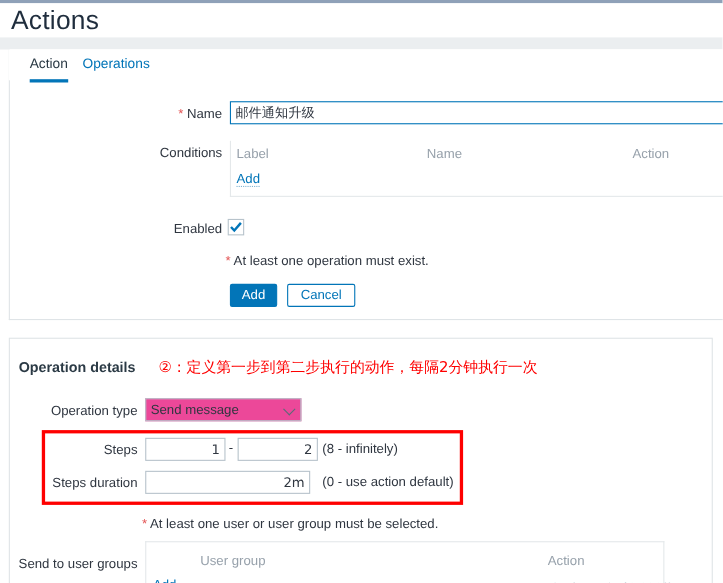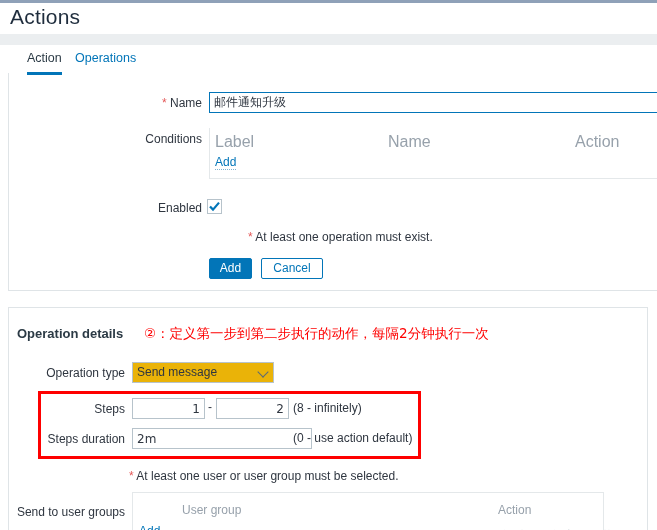--- a/index.html
+++ b/index.html
@@ -28,21 +28,21 @@
   
   .page-header {
     position: absolute;
     left: 0; top: 3px;
     width: 657px; height: 31px;
     background: #ffffff;
   }
   .page-title {
     position: absolute;
     left: 10px; top: 2px;
-    font-size: 21px;
+    font-size: 24px;
     font-weight: 400;
     color: #1f2d3d;
     letter-spacing: 0.2px;
     white-space: nowrap;
   }
   .annot-1 {
     position: absolute;
     left: 86px; top: 7px;
     font-size: 14px;
     color: #fe0000;
@@ -128,21 +128,21 @@
     position: absolute;
     left: 209px; top: 128px;
     width: 470px; height: 51px;
     border: 1px solid #e4e8ea;
     border-top: none;
     box-sizing: border-box;
     background: #ffffff;
   }
   .cond-head {
     position: absolute;
-    font-size: 16px;
+    font-size: 12px;
     color: #97a1ab;
     white-space: nowrap;
   }
   .cond-h-label { left: 215px; top: 133px; }
   .cond-h-name  { left: 388px; top: 133px; }
   .cond-h-action{ left: 575px; top: 133px; }
 
   .lnk {
     position: absolute;
     font-size: 12px;
@@ -164,21 +164,21 @@
     background: #ffffff;
   }
   .chk svg { display:block; }
 
   .note {
     position: absolute;
     font-size: 12px;
     color: #2f3640;
     white-space: nowrap;
   }
-  .note-op { left: 205px; top: 230px; margin-left: 43px; }
+  .note-op { left: 205px; top: 230px; }
   .note-usr { left: 129px; top: 469px; }
 
   
   .btn {
     position: absolute;
     height: 21px;
     box-sizing: border-box;
     font-family: "Liberation Sans", sans-serif;
     font-size: 12px;
     line-height: 19px;
@@ -228,21 +228,21 @@
     font-family: "DejaVu Sans", sans-serif;
   }
 
   
   .sel {
     position: absolute;
     left: 132px; top: 362px;
     width: 142px; height: 21px;
     border: 1px solid #b7c3cb;
     box-sizing: border-box;
-    background: #eab308;
+    background: #ec4899;
     font-size: 12px;
     color: #2f3640;
     line-height: 19px;
     padding-left: 4px;
     cursor: pointer;
   }
   .sel-caret {
     position: absolute;
     right: 6px; top: 7px;
     width: 7px; height: 7px;
@@ -270,21 +270,21 @@
     background: #ffffff;
     font-family: "DejaVu Sans", sans-serif;
     font-size: 12px;
     color: #2f3640;
     padding: 0 4px;
     line-height: 19px;
     outline: none;
   }
   .step-from { left: 132px; top: 398px; width: 73px; text-align: right; }
   .step-to   { left: 216px; top: 398px; width: 73px; text-align: right; }
-  .step-dur  { left: 132px; top: 428px; width: 180px; text-align: left; }
+  .step-dur  { left: 132px; top: 428px; width: 150px; text-align: right; }
 
   .dash {
     position: absolute;
     left: 208px; top: 400px;
     font-size: 12px;
     color: #2f3640;
   }
   .hint {
     position: absolute;
     font-size: 12px;

